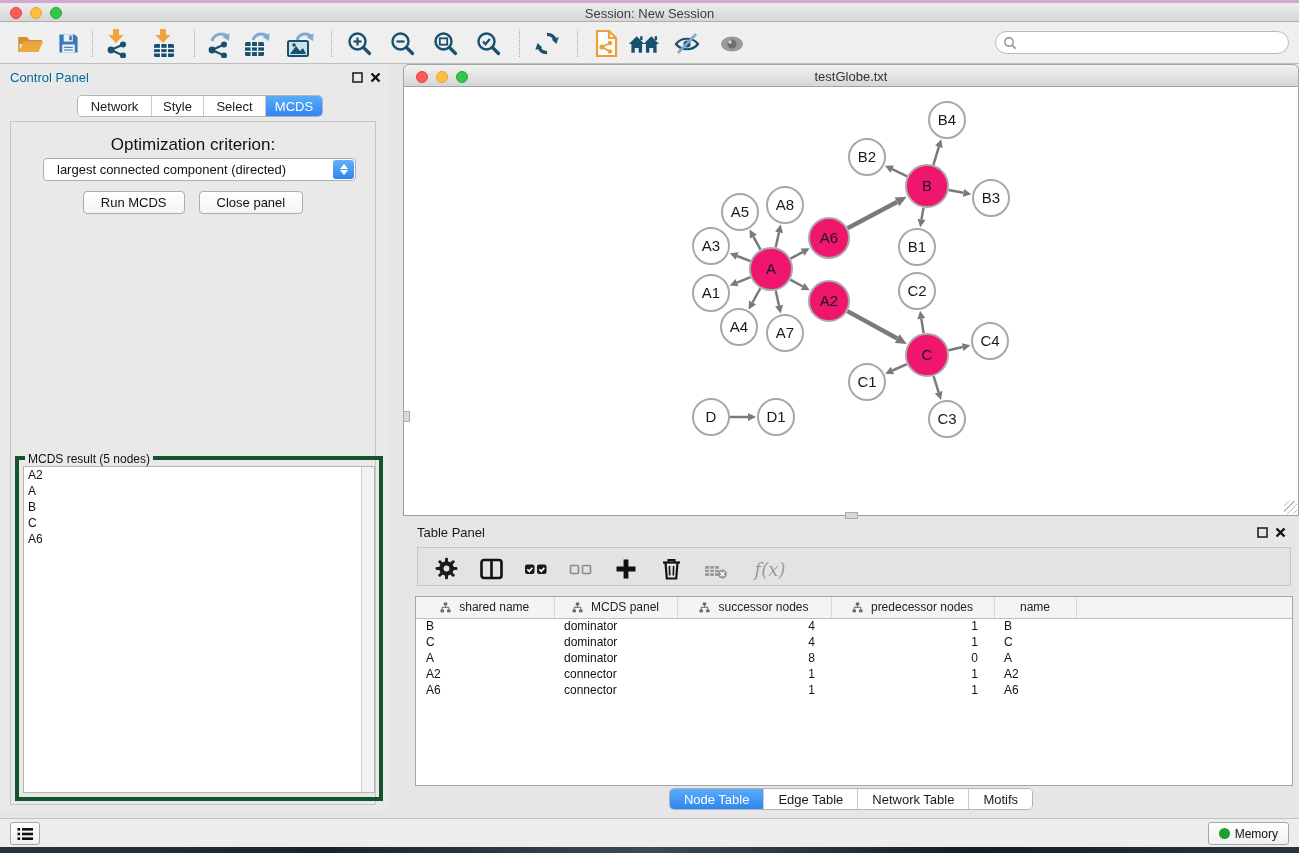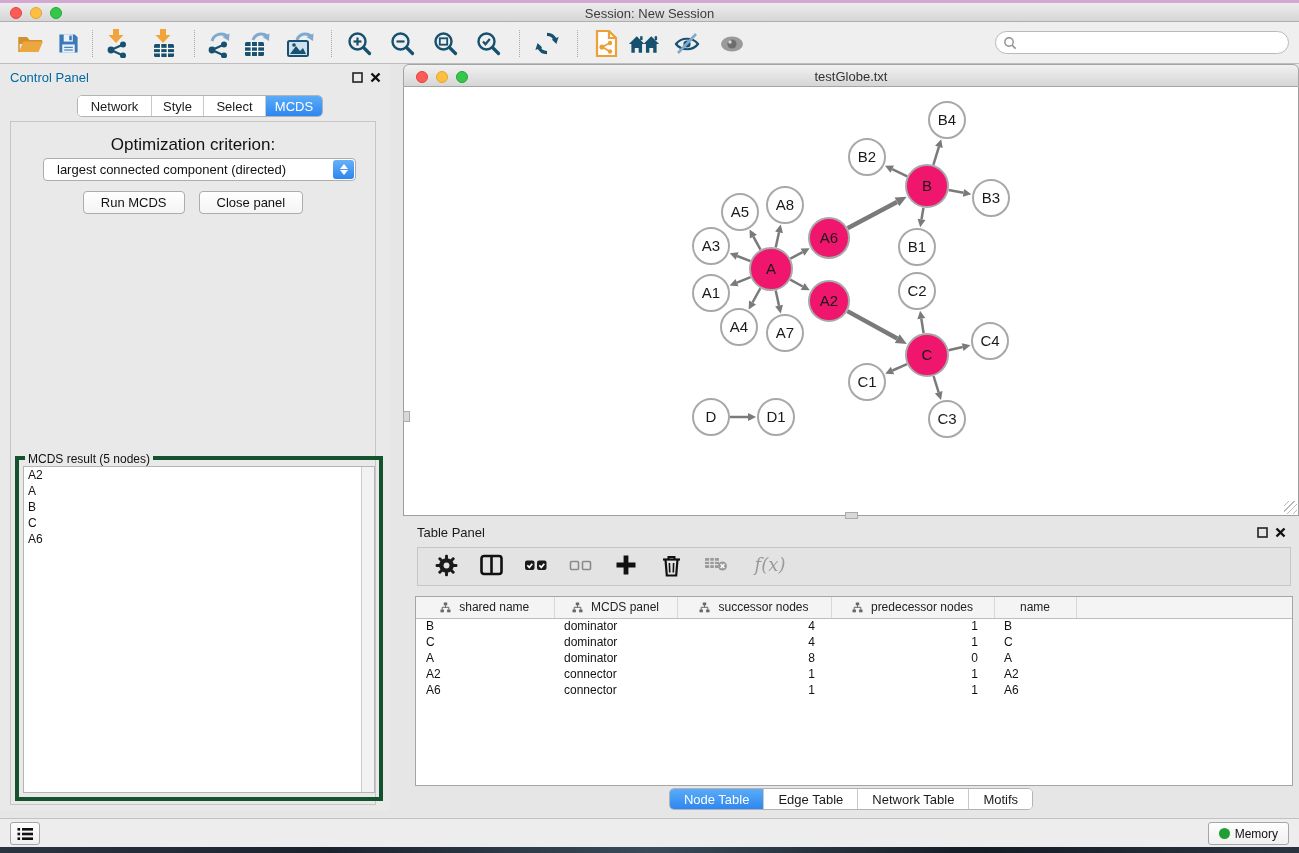--- a/index.html
+++ b/index.html
@@ -64,21 +64,21 @@
   .grip { position:absolute; right:1px; bottom:1px; width:13px; height:13px;
     background:repeating-linear-gradient(135deg, transparent 0 3px, #B9B9B9 3px 4px); }
   .handle-left { position:absolute; left:0px; top:347px; width:7px; height:11px; background:#D8D8D8; border:1px solid #ABABAB; }
   .handle-bottom { position:absolute; left:442px; bottom:-3px; width:13px; height:7px; background:#D8D8D8; border:1px solid #ABABAB; }
 
   
   .table-panel { position:absolute; left:403px; top:520px; width:896px; height:298px; }
   .tp-title { position:absolute; left:14px; top:5px; font-size:13px; color:#1A1A1A; }
   .tp-toolbar { position:absolute; left:14px; top:27px; width:874px; height:39px; background:#E3E3E3; border:1px solid #C6C6C6;
     display:flex; align-items:center; gap:19px; padding-left:15px; }
-  .tp-tool { display:flex; align-items:flex-start; justify-content:center; width:26px; height:26px; }
+  .tp-tool { display:flex; align-items:flex-end; justify-content:center; width:26px; height:26px; }
   .data-table { position:absolute; left:12px; top:76px; width:878px; height:190px; background:#FFFFFF; border:1px solid #A5A5A5; overflow:hidden; }
   table { border-collapse:collapse; table-layout:fixed; width:100%; }
   th { height:21px; background:#F4F4F4; border-bottom:1px solid #BDBDBD; border-right:1px solid #D8D8D8;
     font-size:12px; font-weight:normal; color:#222; }
   th:last-child { border-right:none; }
   .th-inner { display:flex; align-items:center; justify-content:center; gap:8px; }
   td { height:16px; font-size:12px; color:#111; padding-left:10px; }
   td:nth-child(3), td:nth-child(4) { text-align:right; padding-right:16px; }
   .tp-tabs-row { position:absolute; left:0; right:0; top:268px; display:flex; justify-content:center; }
   .tp-tabs-row .seg-tab { padding:8px 14px; }

